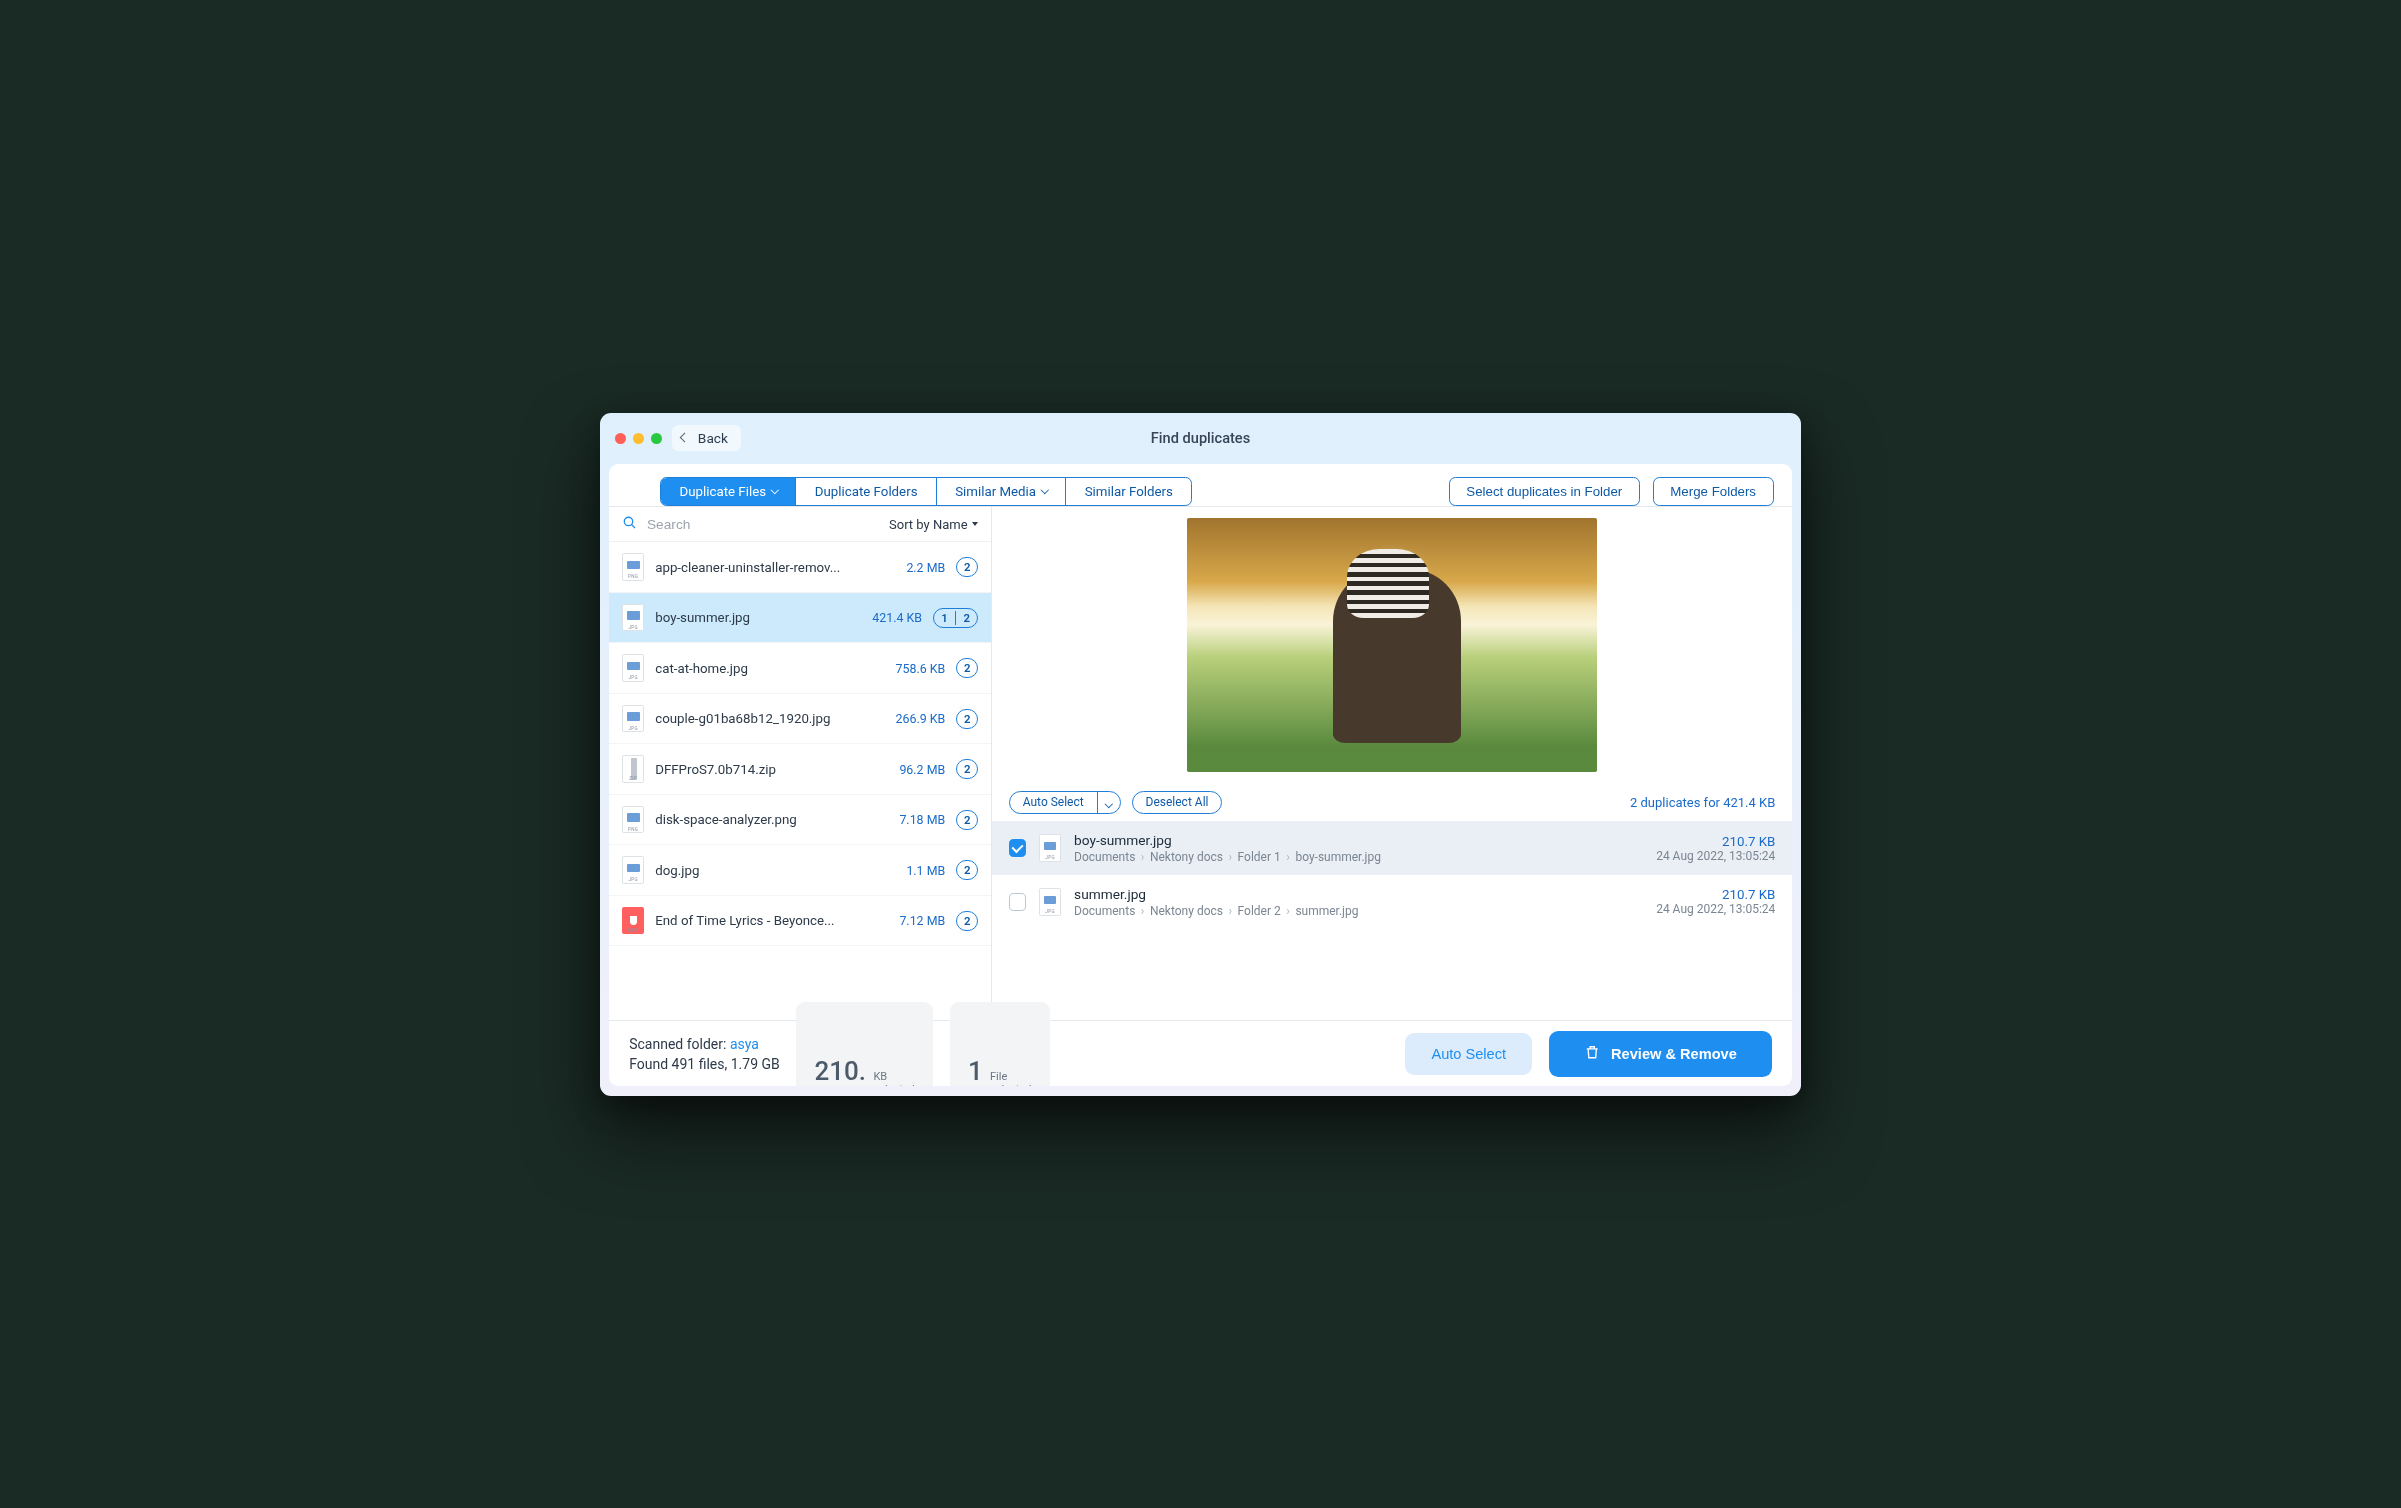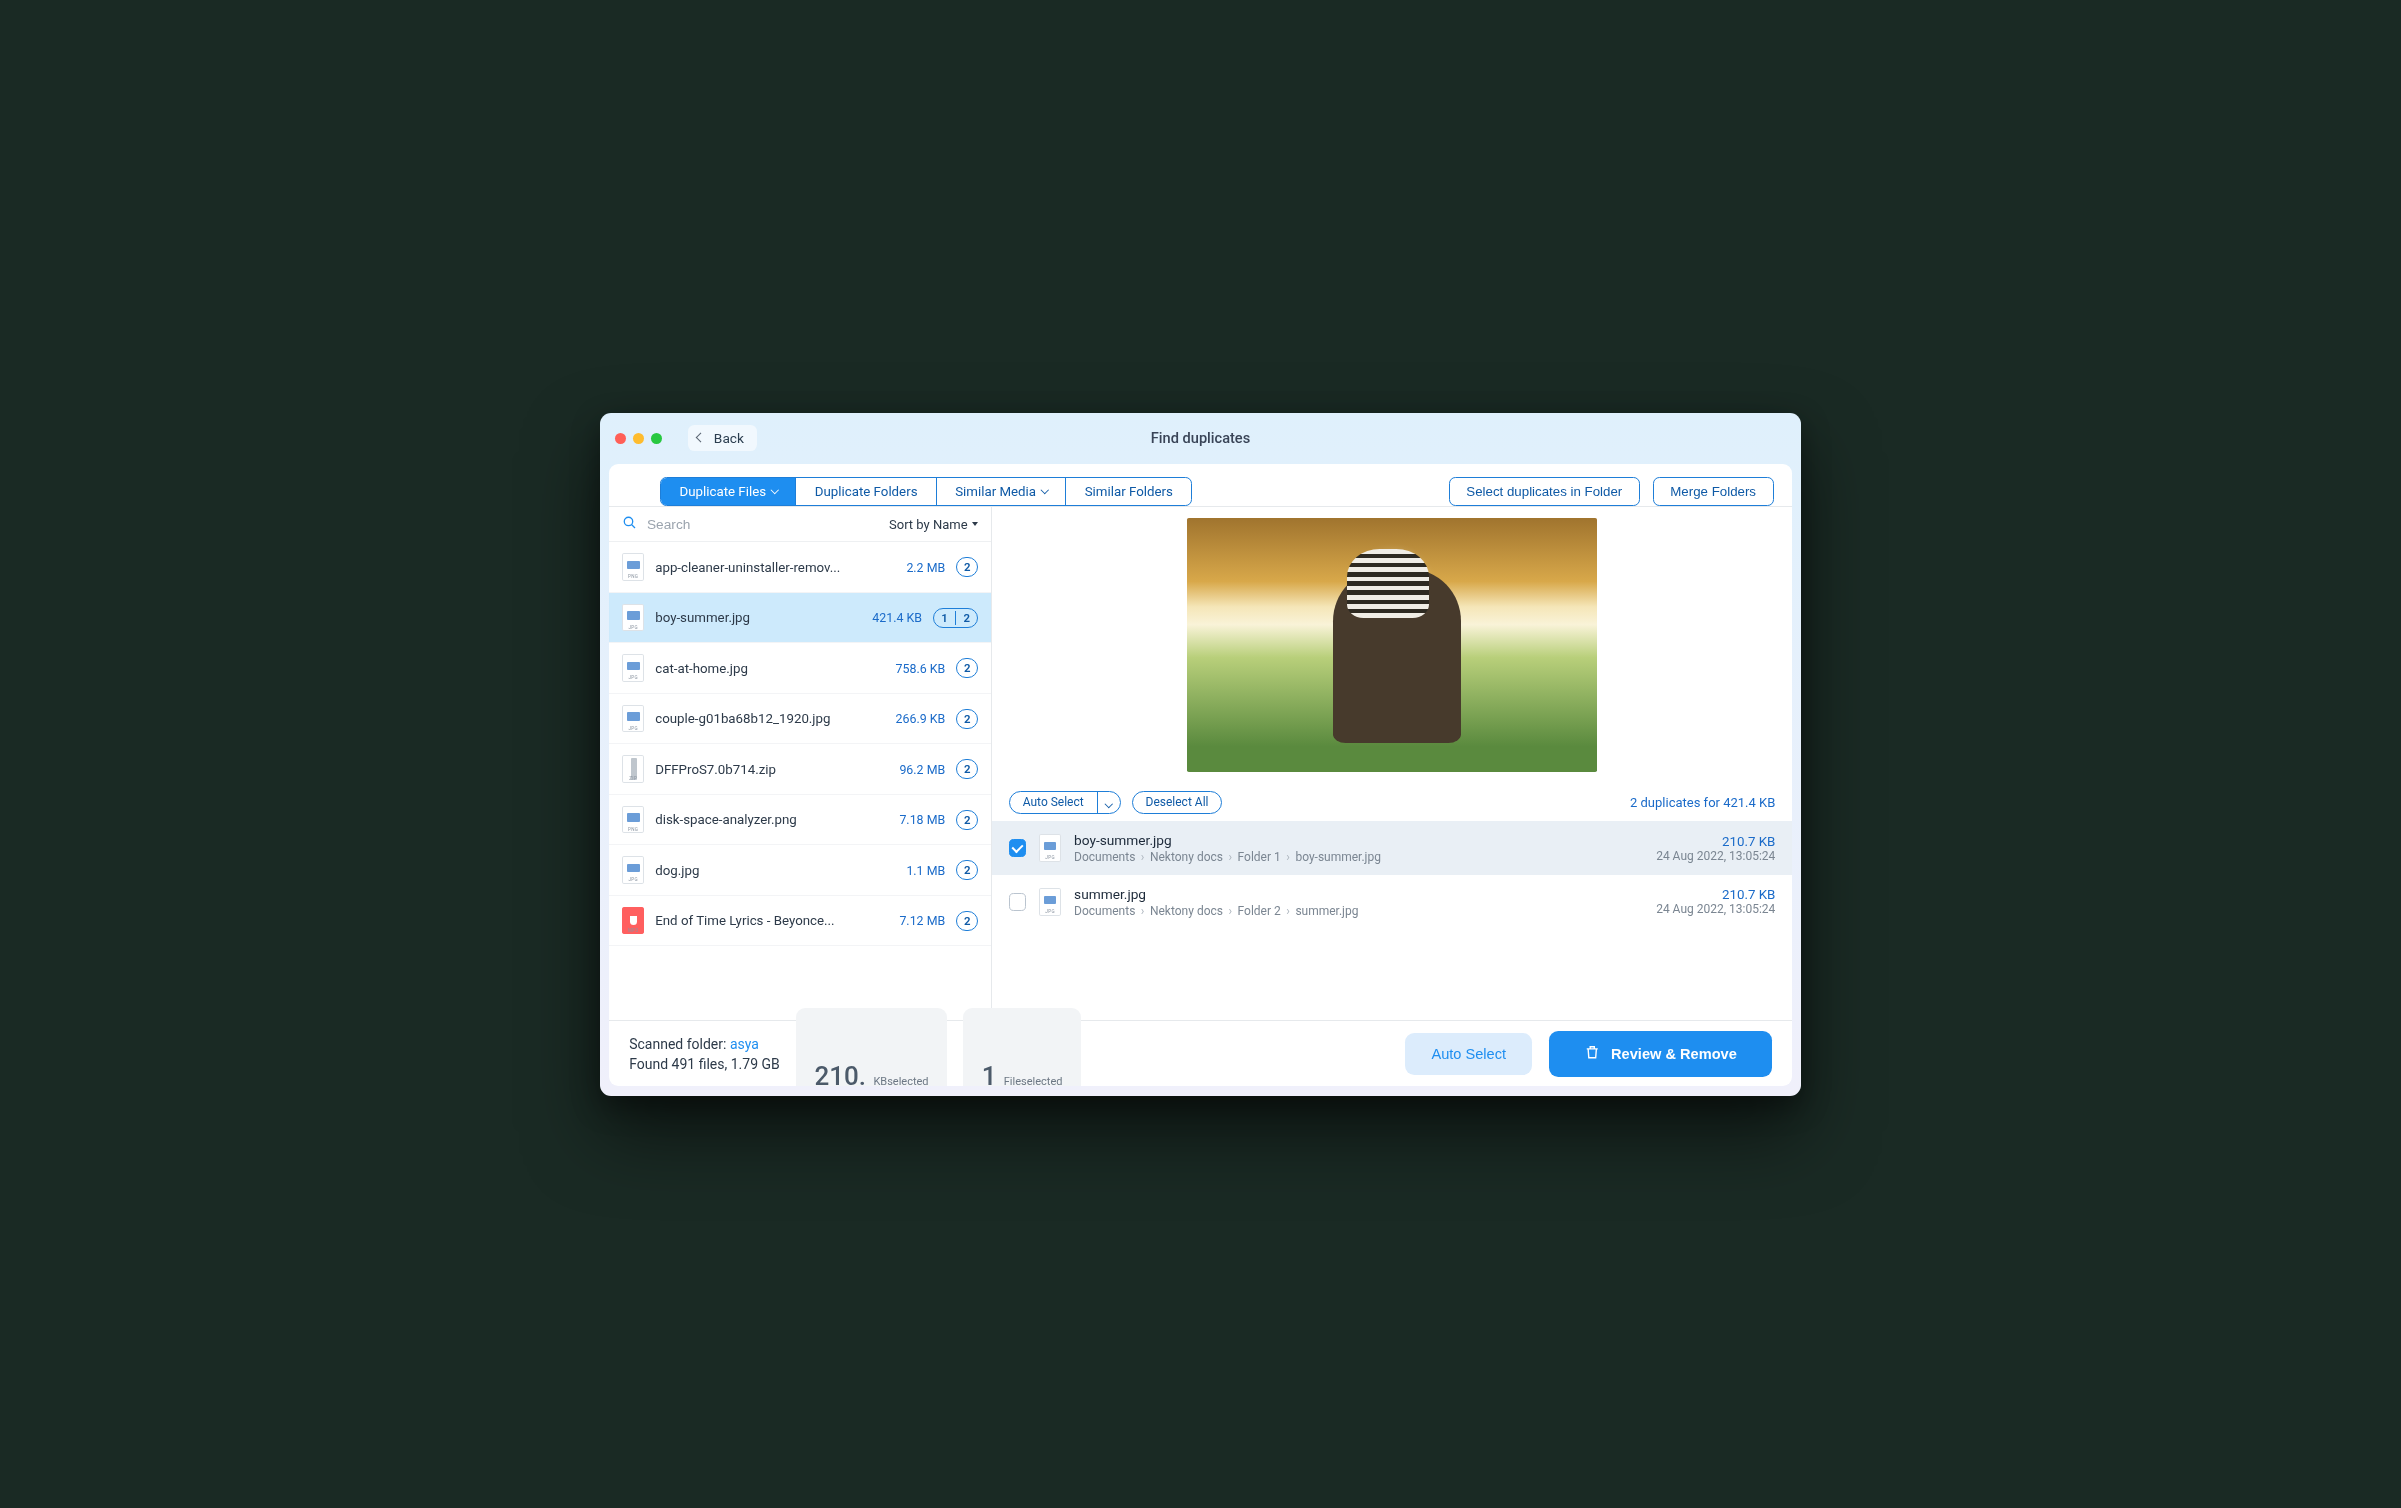--- a/index.html
+++ b/index.html
@@ -12,21 +12,21 @@
     box-shadow: 0 37px 73px rgba(0,0,0,.55), 0 9.2px 27.5px rgba(0,0,0,.35);
     display:flex; flex-direction:column; overflow:hidden;
   }
   .titlebar{
     height:51px; display:flex; align-items:center; padding:0 14.6px; position:relative;
   }
   .traffic{display:flex; gap:7.3px;}
   .dot{width:11px;height:11px;border-radius:50%;}
   .dot.red{background:#ff5f57;} .dot.yellow{background:#febc2e;} .dot.green{background:#28c840;}
   .back-btn{
-    margin-left:26px; display:flex; align-items:center; gap:9.2px;
+    margin-left:10px; display:flex; align-items:center; gap:9.2px;
     background:rgba(255,255,255,.55); border-radius:6.4px; padding:4.6px 13px 4.6px 9.2px;
     font-size:13.7px; color:#2c3e50; cursor:pointer;
   }
   .chev-left{display:inline-block;width:7.3px;height:7.3px;border-left:1.8px solid #5a6472;border-bottom:1.8px solid #5a6472;transform:rotate(45deg);}
   .title{position:absolute;left:50%;transform:translateX(-50%);font-size:14.6px;color:#394457;font-weight:500;}
   .content{flex:1; background:#fff; border-radius:9.2px; margin:0 9.2px 9.2px 9.2px; display:flex; flex-direction:column; overflow:hidden;}
   .tabs-row{display:flex;align-items:center;gap:13px;padding:13px 18.3px 0 51px;}
   .seg{display:flex;border:1.4px solid #1e7ed8;border-radius:6.4px;overflow:hidden;}
   .seg-item{padding:6.4px 18.3px;font-size:13.3px;color:#0f5aa6;border-right:1.4px solid #1e7ed8;display:flex;align-items:center;gap:5.5px;cursor:pointer;white-space:nowrap;}
   .seg-item:last-child{border-right:none;}
@@ -85,21 +85,21 @@
   .crumb{font-size:12px;color:#7b8692;display:flex;gap:5.5px;align-items:center;flex-wrap:wrap;}
   .crumb .sep{color:#aeb6bf;}
   .dup-meta{text-align:right;}
   .dup-size{font-size:13.3px;color:#1b6bc9;}
   .dup-date{font-size:12px;color:#7b8692;}
   .footer{height:66px;border-top:0.9px solid #e6e9ec;display:flex;align-items:center;padding:0 20px;gap:16.5px;}
   .scan-info{font-size:14px;color:#2d3a49;line-height:1.45;}
   .scan-info .link{color:#1e8ef0;}
   .metric{display:flex;align-items:baseline;gap:7.3px;background:#f2f4f6;border-radius:9.2px;padding:9.2px 18.3px;}
   .metric .big{font-size:26px;color:#4c5a6a;font-weight:500;margin-top:44px;}
-  .metric .sub{font-size:11px;color:#6c7784;display:flex;flex-direction:row;line-height:1.2;}
+  .metric .sub{font-size:11px;color:#6c7784;display:flex;flex-direction:column;line-height:1.2;}
   .footer .spacer{flex:1;}
   .btn-auto{background:#dcecfc;color:#1e8ef0;font-size:14.6px;font-weight:500;border:none;border-radius:9.2px;padding:13px 26px;cursor:pointer;}
   .btn-review{background:#1e8ef0;color:#fff;font-size:14.6px;font-weight:600;border:none;border-radius:9.2px;padding:13px 35px;cursor:pointer;display:flex;align-items:center;gap:11px;}
   .trash-icon svg{width:16.5px;height:16.5px;stroke:#fff;fill:none;stroke-width:2;}
 </style>
 </head>
 <body>
 
 <div class="window">
 

